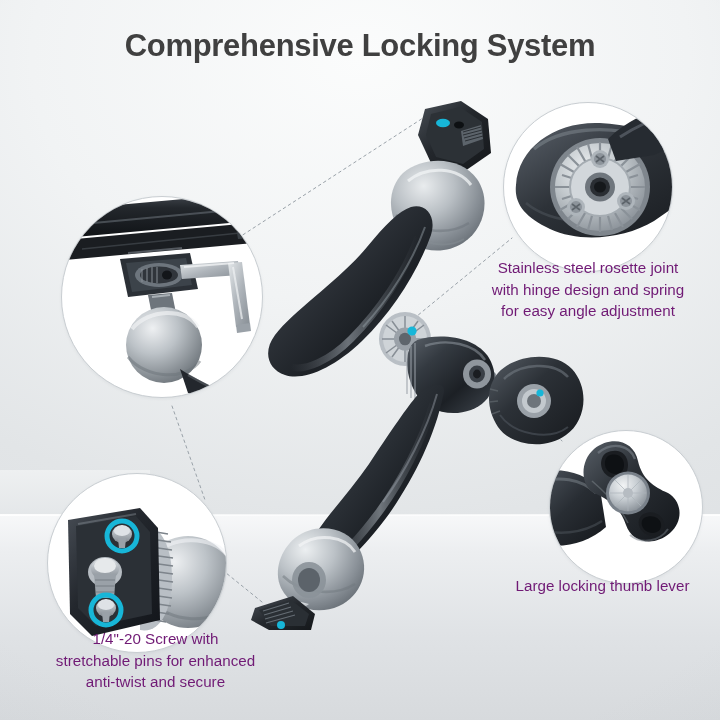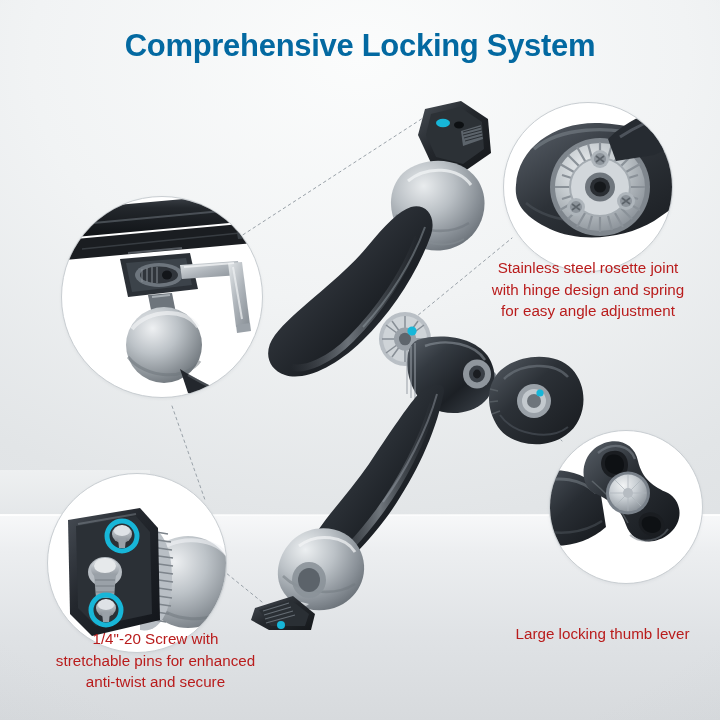--- a/index.html
+++ b/index.html
@@ -30,33 +30,33 @@
   }
   .bg-shelf{
     position:absolute;left:0;top:470px;width:150px;height:46px;
     background:linear-gradient(180deg,#eef0f1,#e4e7e9);
   }
 
   
   .title{
     position:absolute;left:0;right:0;top:28px;
     text-align:center;
-    font-size:31px;font-weight:700;color:#0369a1;
+    font-size:31px;font-weight:700;color:#404040;
     letter-spacing:-.3px;
   }
 
   
   .caption{
-    position:absolute;text-align:center;color:#b91c1c;
+    position:absolute;text-align:center;color:#701a75;
     font-size:15.2px;line-height:1.42;white-space:pre-line;
   }
   .cap-thumbscrew{left:38px;top:345px;width:250px;}
   .cap-rosette{left:468px;top:257px;width:240px;}
   .cap-screw{left:8px;top:628px;width:295px;}
-  .cap-lever{left:495px;top:575px;width:215px;margin-top:48px;}
+  .cap-lever{left:495px;top:575px;width:215px;}
 
   
   .circle{
     position:absolute;border-radius:50%;
     background:#ffffff;
     border:1px solid #c9ced2;
     overflow:hidden;
     box-shadow:0 1px 3px rgba(120,130,140,.10);
   }
   .c-thumbscrew{left:61px;top:196px;width:200px;height:200px;}

